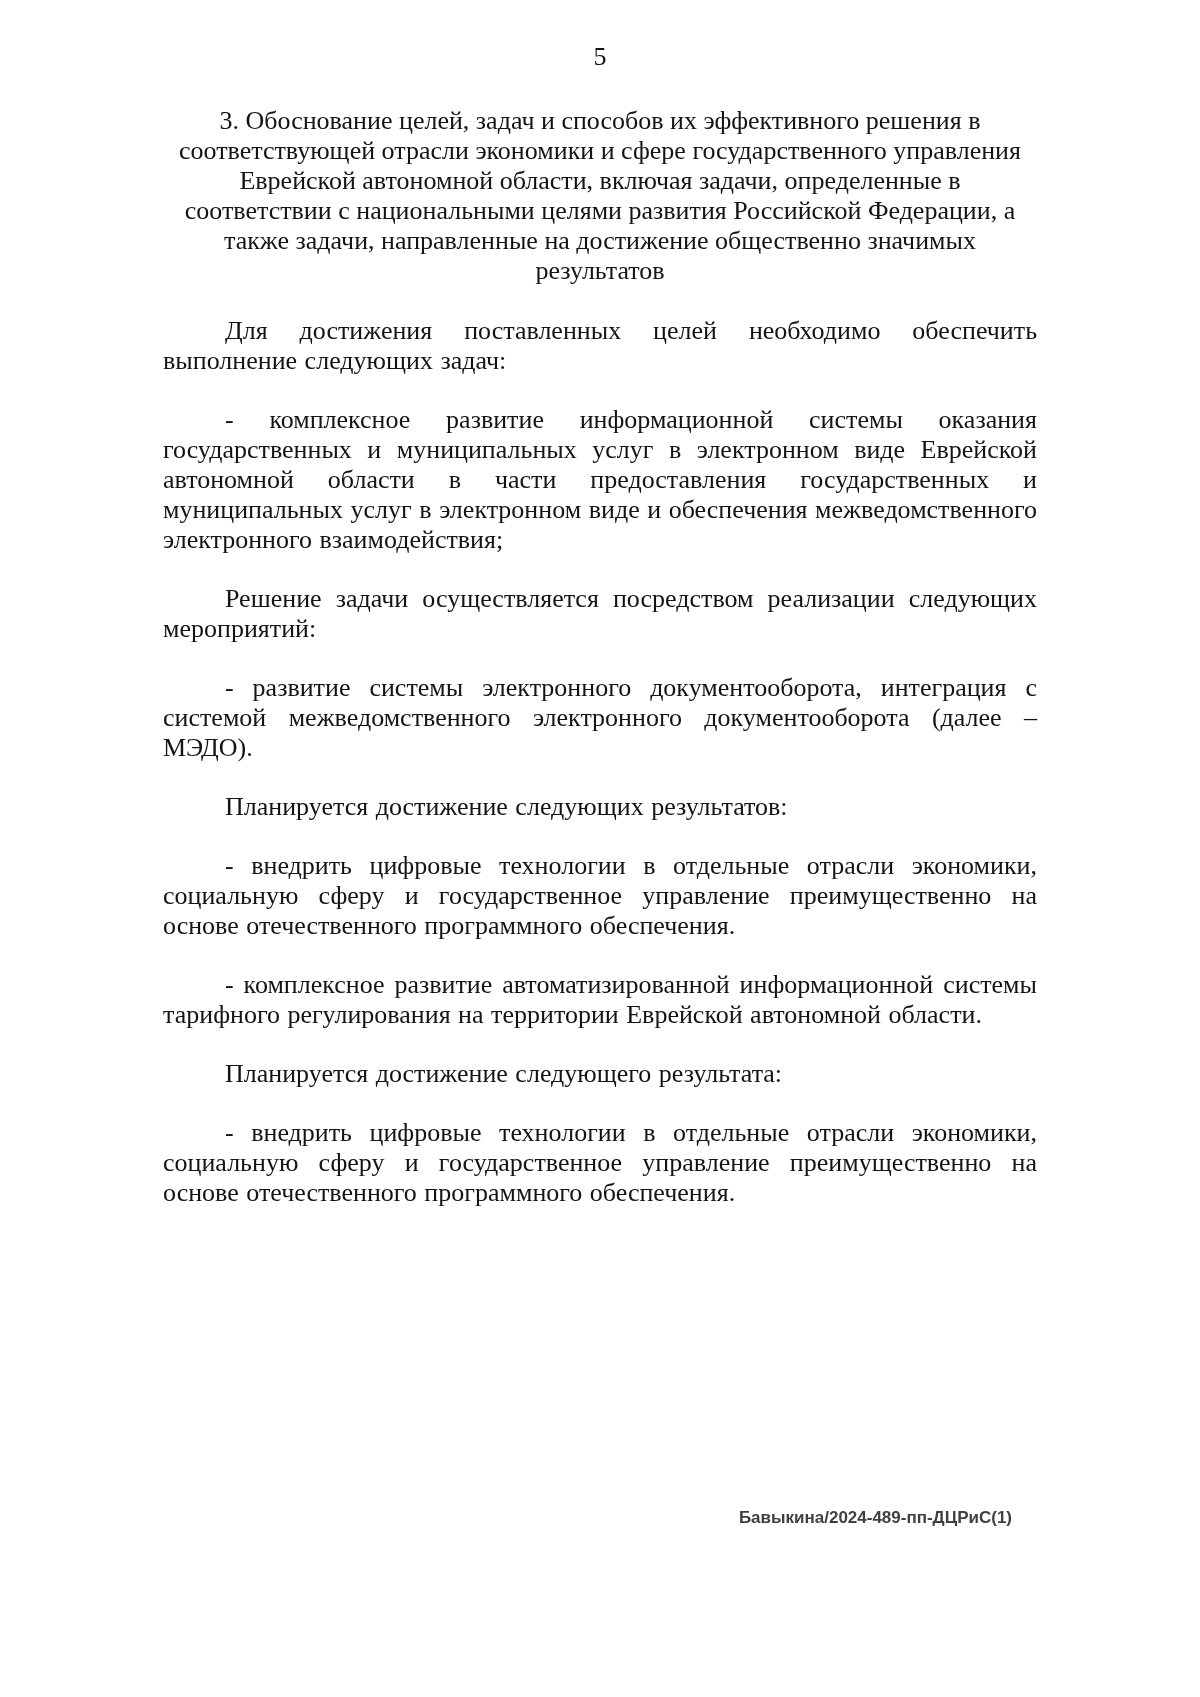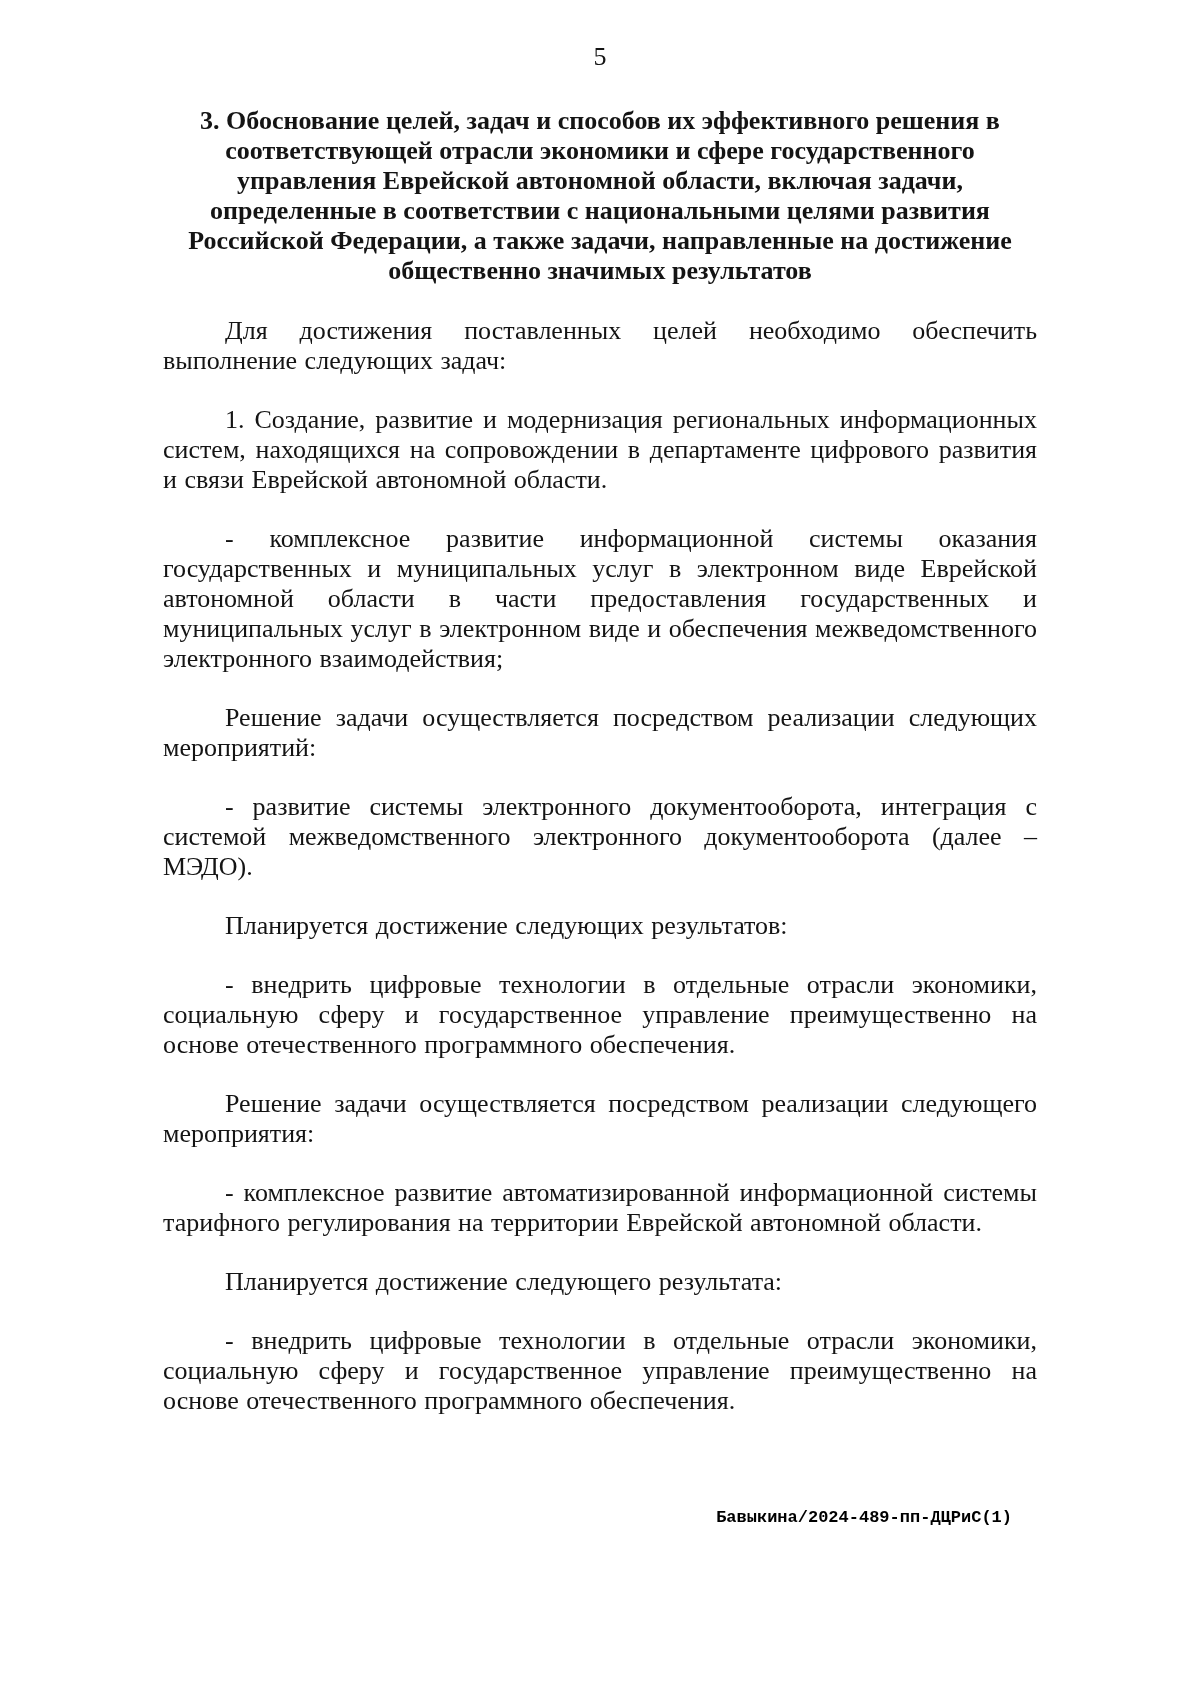--- a/index.html
+++ b/index.html
@@ -24,63 +24,61 @@
   }
   .content {
     position: absolute;
     top: 106px;
     left: 163px;
     width: 874px;
   }
   .heading {
     text-align: center;
     font-size: 26px;
-    font-weight: bold;
+    font-weight: normal;
     line-height: 30px;
     margin-bottom: 30px;
   }
   .bodytext p {
     text-align: justify;
     font-size: 26px;
     line-height: 30px;
     text-indent: 62px;
     word-spacing: 1px;
     margin-top: 29px;
   }
   .footer-note {
     position: absolute;
     top: 1508px;
     right: 188px;
-    font-family: Liberation Mono, monospace;
+    font-family: Liberation Sans, sans-serif;
     font-size: 17px;
     font-weight: bold;
-    color: #000000;
+    color: #404040;
     margin-left: 25px;
   }
 </style>
 </head>
 <body>
 
 <div class="page">
 
   <div class="page-number">5</div>
 
   <div class="content">
 
     <div class="heading">3. Обоснование целей, задач и способов их эффективного решения в соответствующей отрасли экономики и сфере государственного управления Еврейской автономной области, включая задачи, определенные в соответствии с национальными целями развития Российской Федерации, а также задачи, направленные на достижение общественно значимых результатов</div>
 
     <div class="bodytext">
       <p>Для достижения поставленных целей необходимо обеспечить выполнение следующих задач:</p>
-      <p>1. Создание, развитие и модернизация региональных информационных систем, находящихся на сопровождении в департаменте цифрового развития и связи Еврейской автономной области.</p>
       <p>- комплексное развитие информационной системы оказания государственных и муниципальных услуг в электронном виде Еврейской автономной области в части предоставления государственных и муниципальных услуг в электронном виде и обеспечения межведомственного электронного взаимодействия;</p>
       <p>Решение задачи осуществляется посредством реализации следующих мероприятий:</p>
       <p>- развитие системы электронного документооборота, интеграция с системой межведомственного электронного документооборота (далее – МЭДО).</p>
       <p>Планируется достижение следующих результатов:</p>
       <p>- внедрить цифровые технологии в отдельные отрасли экономики, социальную сферу и государственное управление преимущественно на основе отечественного программного обеспечения.</p>
-      <p>Решение задачи осуществляется посредством реализации следующего мероприятия:</p>
       <p>- комплексное развитие автоматизированной информационной системы тарифного регулирования на территории Еврейской автономной области.</p>
       <p>Планируется достижение следующего результата:</p>
       <p>- внедрить цифровые технологии в отдельные отрасли экономики, социальную сферу и государственное управление преимущественно на основе отечественного программного обеспечения.</p>
     </div>
 
   </div>
 
   <div class="footer-note">Бавыкина/2024-489-пп-ДЦРиС(1)</div>
 
 </div>

